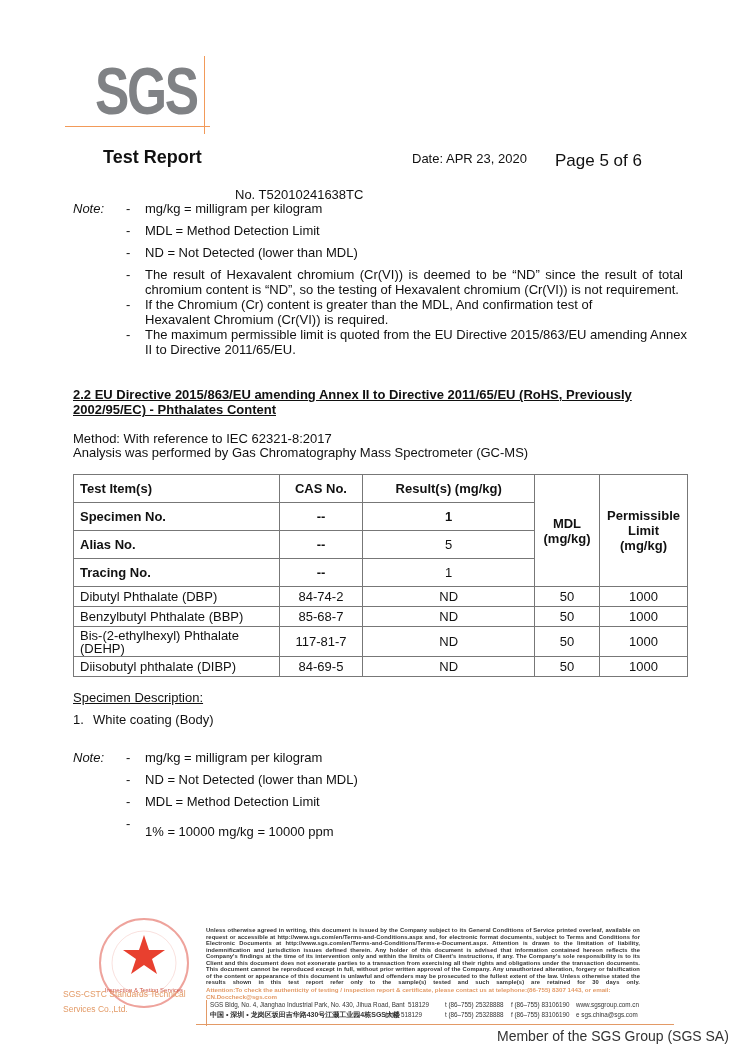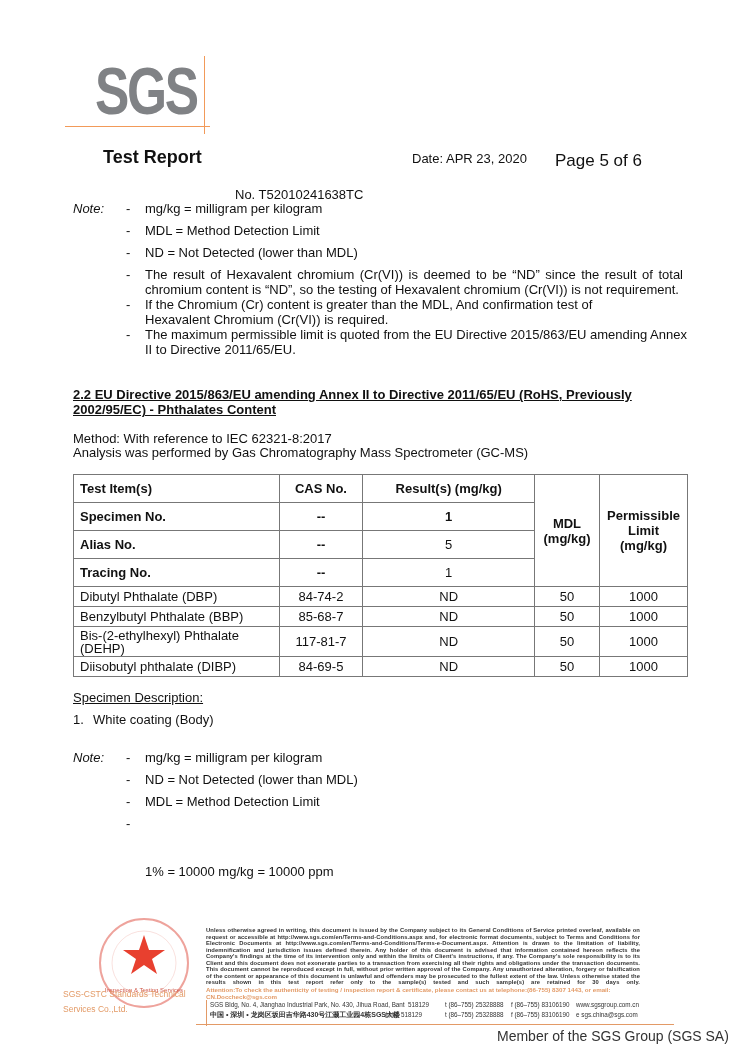--- a/index.html
+++ b/index.html
@@ -150,21 +150,21 @@
 <div class="abs t13" style="left:93px; top:712px">White coating (Body)</div>
 
 <div class="abs t13 note-label" style="top:750px">Note:</div>
 <div class="abs t13 dash" style="top:750px">-</div>
 <div class="abs t13 ntext" style="top:750px">mg/kg = milligram per kilogram</div>
 <div class="abs t13 dash" style="top:772px">-</div>
 <div class="abs t13 ntext" style="top:772px">ND = Not Detected (lower than MDL)</div>
 <div class="abs t13 dash" style="top:794px">-</div>
 <div class="abs t13 ntext" style="top:794px">MDL = Method Detection Limit</div>
 <div class="abs t13 dash" style="top:816px">-</div>
-<div class="abs t13 ntext" style="top:864px">1% = 10000 mg/kg = 10000 ppm</div>
+<div class="abs t13 ntext" style="top:824px">1% = 10000 mg/kg = 10000 ppm</div>
 
 <svg id="stamp" class="abs" viewBox="0 0 112 92">
   <circle cx="56" cy="46" r="44" fill="none" stroke="#e0584a" stroke-width="2" opacity="0.55"></circle>
   <circle cx="56" cy="46" r="32" fill="none" stroke="#e0584a" stroke-width="0.6" opacity="0.3"></circle>
   <polygon points="56,18 61,33 77,33 64,42 69,57 56,48 43,57 48,42 35,33 51,33" fill="#e8402f"></polygon>
   <text x="56" y="75" text-anchor="middle" font-size="6" fill="#d0584a" font-family="Liberation Sans, sans-serif">Inspection &amp; Testing Services</text>
 </svg>
 <div id="stamp-name" class="abs">
   <div>SGS-CSTC Standards Technical Services Co.,Ltd.</div>
 </div>

